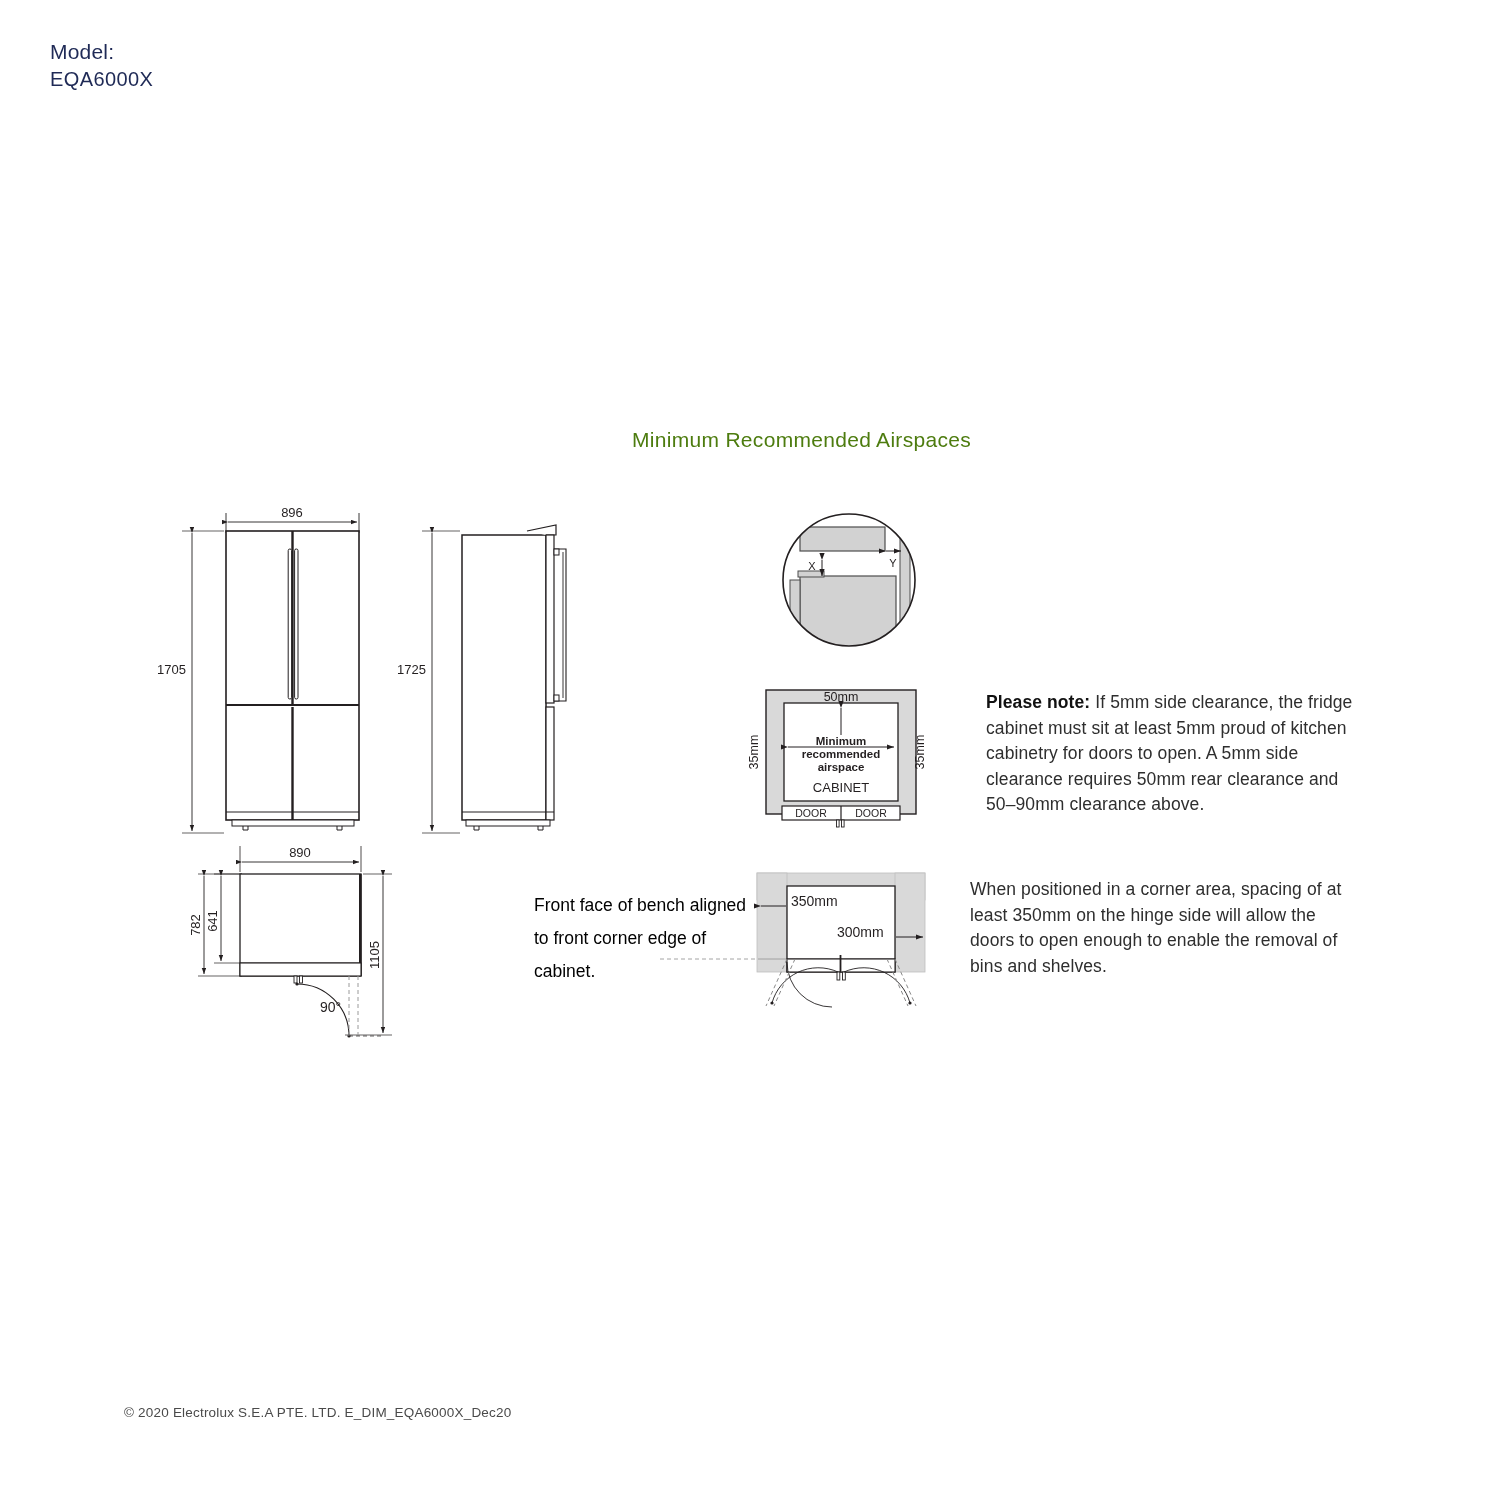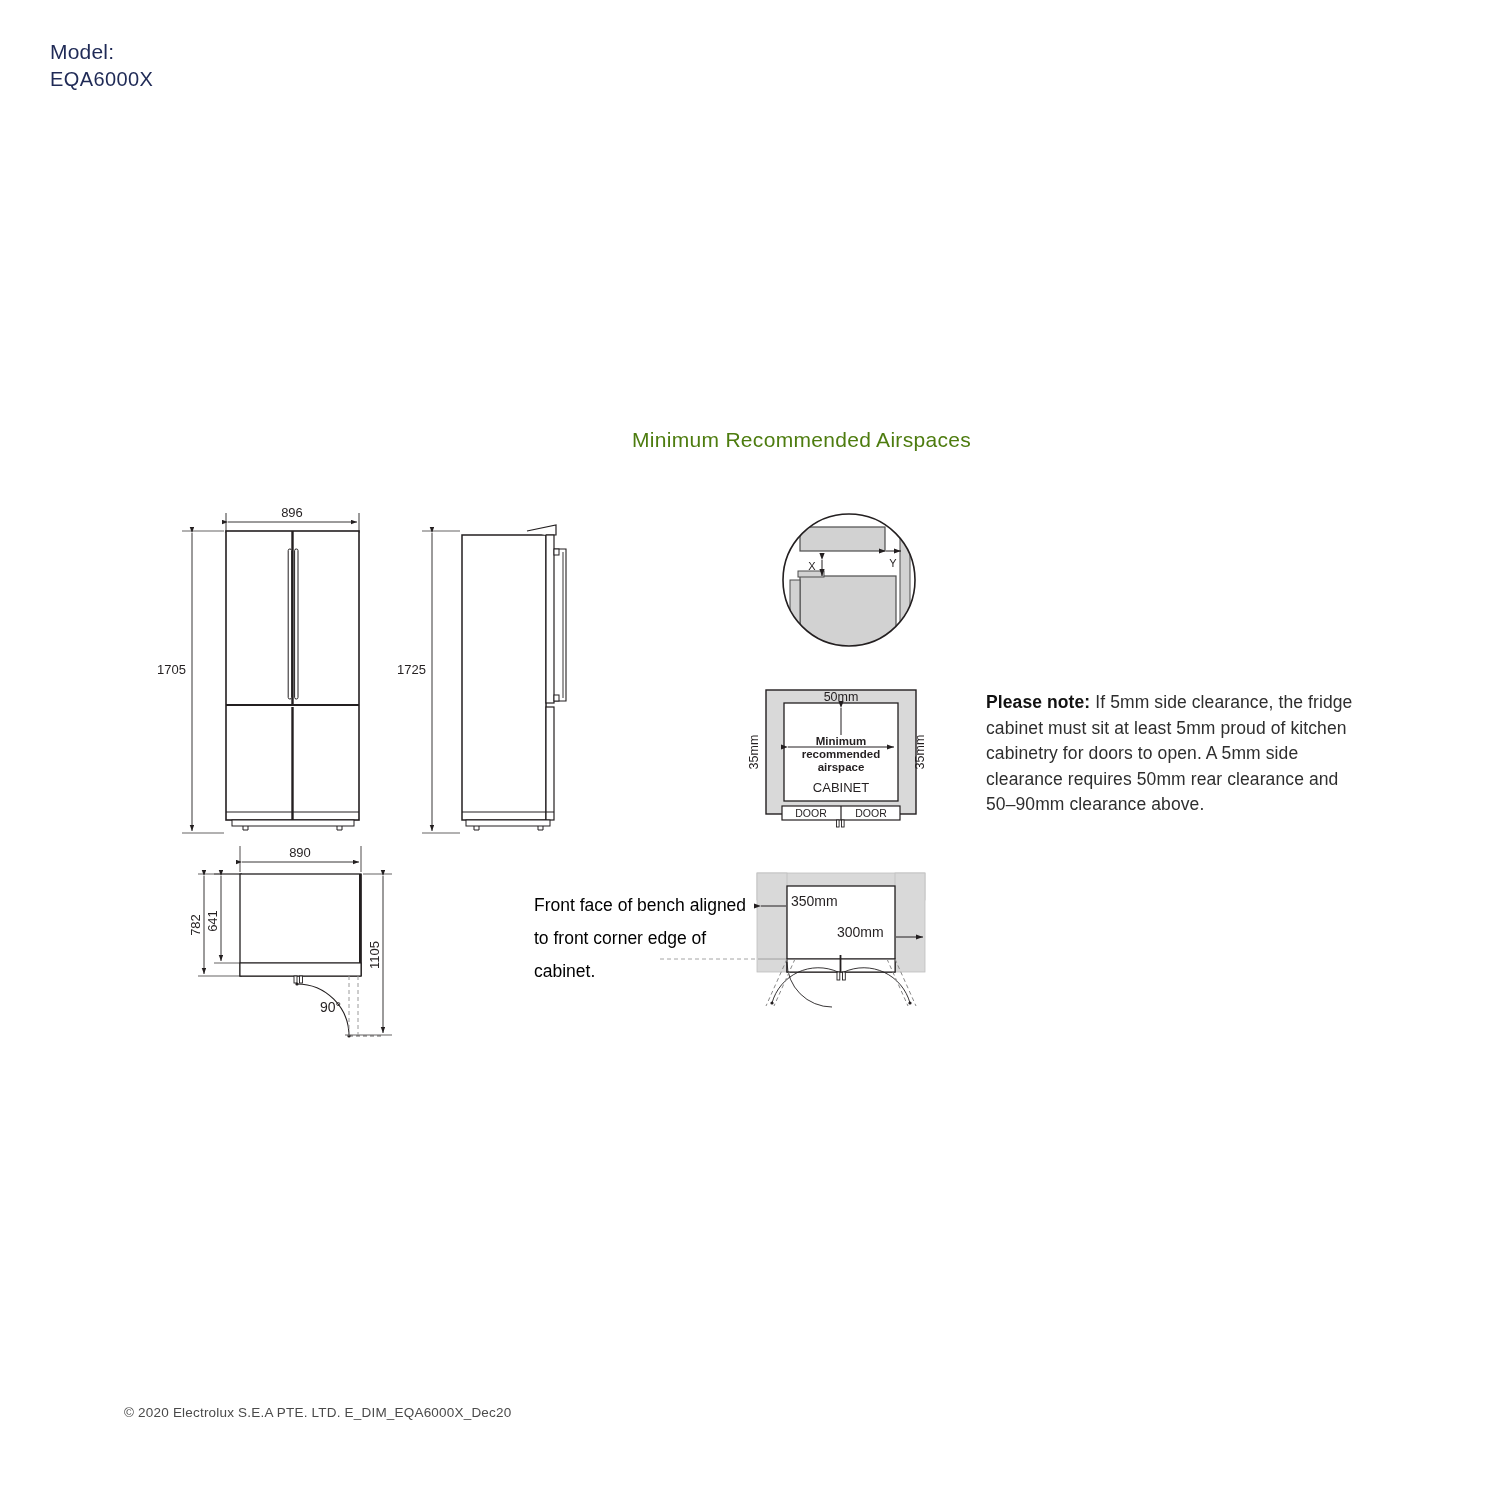--- a/index.html
+++ b/index.html
@@ -261,16 +261,17 @@
       <line x1="758" y1="959" x2="786" y2="959" stroke="#9a9a9a" stroke-width="0.9"></line>
       <line x1="660" y1="959" x2="757" y2="959" stroke="#9a9a9a" stroke-width="0.9" stroke-dasharray="4,3"></line>
     </g>
   </svg>
 
   <div class="para-bench">Front face of bench aligned to front corner edge of cabinet.</div>
 
 
   <div class="para" id="para-note"><b>Please note:</b><span> If 5mm side clearance, the fridge cabinet must sit at least 5mm proud of kitchen cabinetry for doors to open. A 5mm side clearance requires 50mm rear clearance and 50–90mm clearance above.</span></div>
 
+  <div class="para" id="para-corner">When positioned in a corner area, spacing of at least 350mm on the hinge side will allow the doors to open enough to enable the removal of bins and shelves.</div>
 
   <div class="footer">© 2020 Electrolux S.E.A PTE. LTD. E_DIM_EQA6000X_Dec20</div>
 
 </div>
 
 </body></html>

